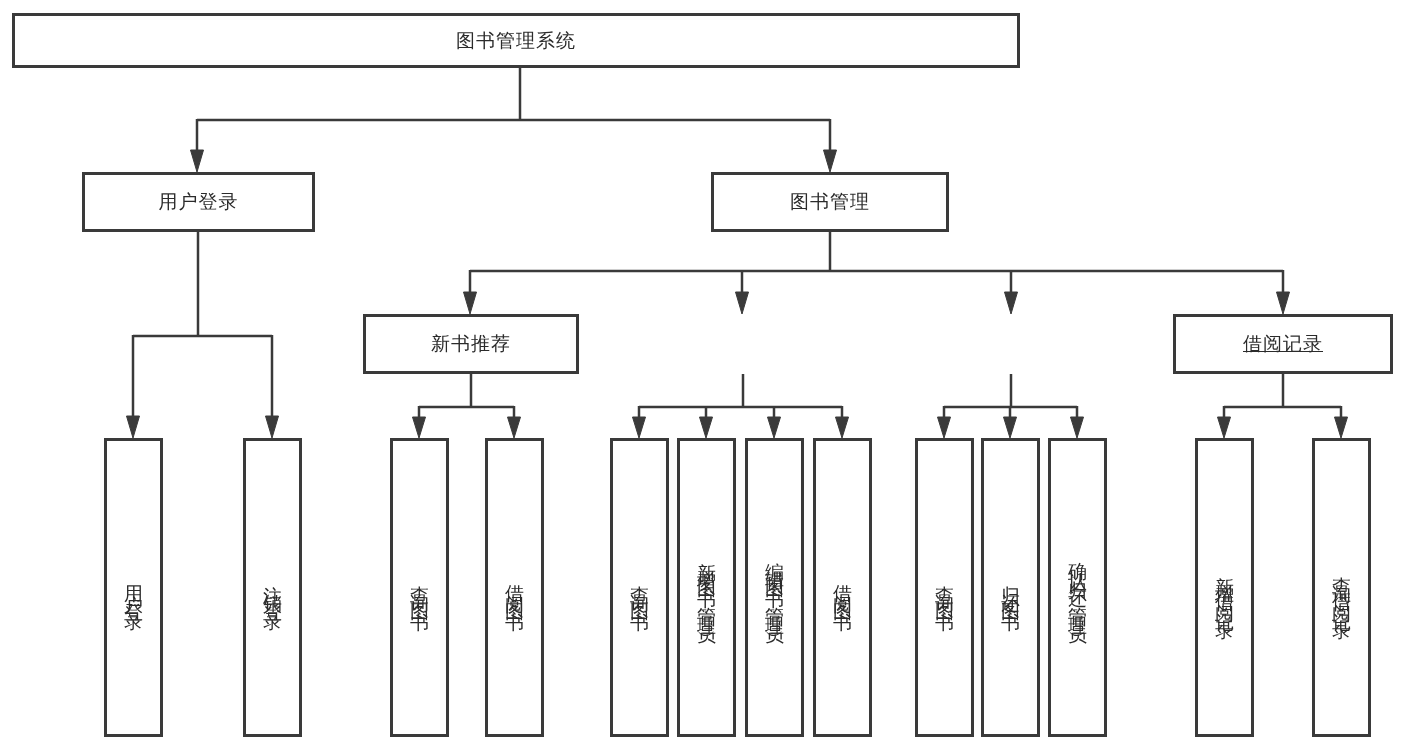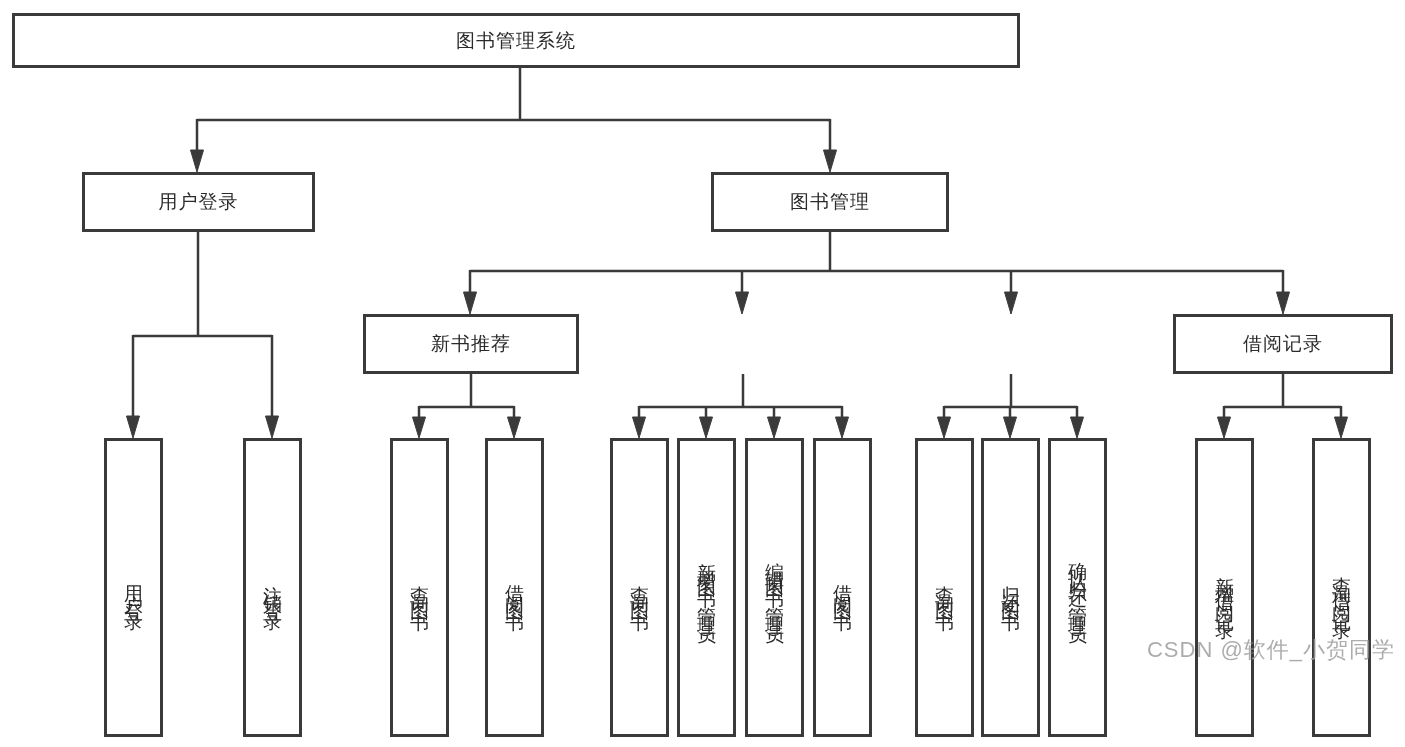--- a/index.html
+++ b/index.html
@@ -135,21 +135,21 @@
   <div class="hbox" style="left:82px; top:172px; width:233px; height:60px;">
     <span>用户登录</span>
   </div>
   <div class="hbox" style="left:363px; top:314px; width:216px; height:60px;">
     <span>新书推荐</span>
   </div>
 
   <div class="hbox" style="left:711px; top:172px; width:238px; height:60px;">
     <span>图书管理</span>
   </div>
-  <div class="hbox" style="left:1173px; top:314px; width:220px; height:60px;">
+  <div class="hbox" style="left:1173px; top:314px; width:220px; height:60px;text-decoration:underline;">
     <span>借阅记录</span>
   </div>
 
   <div class="vbox" style="left:104px;">
     <span class="vtext">用户登录</span>
   </div>
   <div class="vbox" style="left:243px;">
     <span class="vtext">注销登录</span>
   </div>
 
@@ -183,15 +183,14 @@
     <span class="vtext">确认归还（管理员）</span>
   </div>
 
   <div class="vbox" style="left:1195px;">
     <span class="vtext">新增借阅记录</span>
   </div>
   <div class="vbox" style="left:1312px;">
     <span class="vtext">查询借阅记录</span>
   </div>
 
-  <div id="watermark">CSDN @软件_小贺同学</div>
 
 </div>
 
 </body></html>

